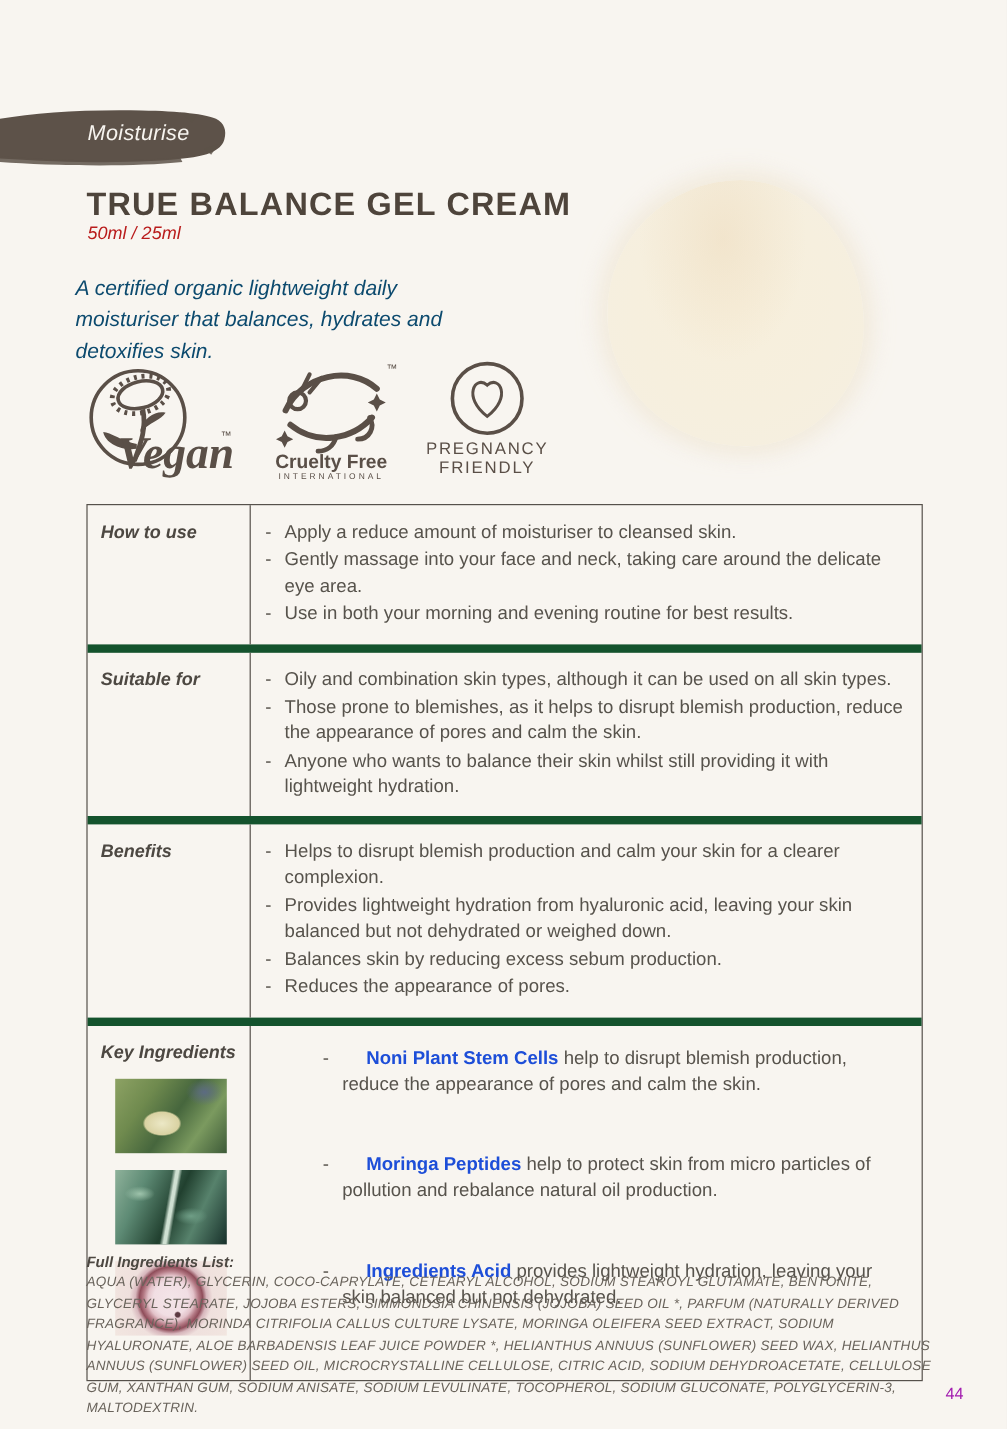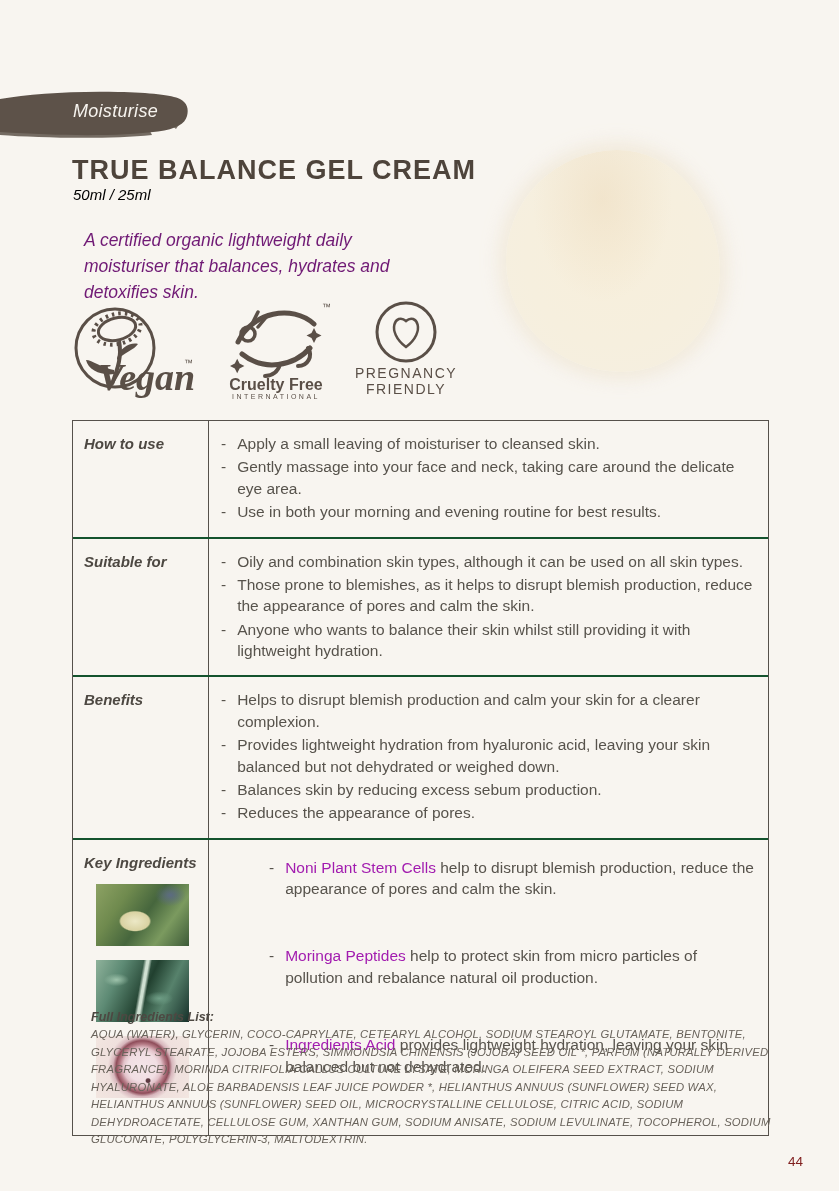--- a/index.html
+++ b/index.html
@@ -24,25 +24,25 @@
     font-style:italic; font-size:18px; color:#f7f4ef; letter-spacing:.3px;
   }
 
   
   .title {
     position:absolute; left:72px; top:155px;
     font-size:27px; font-weight:bold; letter-spacing:1px; color:#4e443b;text-align:center;
   }
   .sizes {
     position:absolute; left:73px; top:186px;
-    font-style:italic; font-size:15px; color:#000000;
+    font-style:italic; font-size:15px; color:#b91c1c;
   }
   .description {
-    position:absolute; left:84px; top:228px; width:352px;
-    font-style:italic; font-size:17.5px; line-height:1.48; color:#701a75;
+    position:absolute; left:63px; top:228px; width:352px;
+    font-style:italic; font-size:17.5px; line-height:1.48; color:#0c4a6e;
   }
 
   
   .badges { position:absolute; left:72px; top:298px; display:flex; align-items:flex-start; gap:22px; }
   .badge svg { display:block; }
 
   
   .swatch {
     position:absolute; left:506px; top:150px; width:214px; height:222px;
     border-radius:52% 48% 46% 54% / 50% 55% 45% 50%;
@@ -51,21 +51,21 @@
       radial-gradient(circle at 50% 48%, #f7efdc 0%, #f6efde 55%, #f5efe1 100%);
     box-shadow:0 0 16px 8px rgba(238,229,209,.6);
   }
 
   
   .info-table {
     position:absolute; left:72px; top:420px; width:697px;
     border:1px solid #56514b;
     font-size:15.5px; line-height:1.38; color:#57534c;
   }
-  .info-row { display:grid; grid-template-columns:136px 1fr; border-bottom:2px solid #14532d; }
+  .info-row { display:grid; grid-template-columns:136px 1fr; border-bottom:7px solid #14532d; }
   .info-row:last-child { border-bottom:none;gap:48px; }
   .row-label-cell { border-right:1px solid #56514b; padding:12px 8px 10px 11px; }
   .row-label { font-style:italic; font-weight:bold; font-size:15px; color:#4d4842; }
   .row-content { padding:12px 14px 12px 12px; }
   .bullet { display:flex; gap:11px; margin-bottom:2px; }
   .bullet::before { content:"-"; flex:0 0 auto; }
   .row-howto    { min-height:97px; }
   .row-suitable { min-height:130px; }
   .row-benefits { min-height:136px; }
   .row-keyingr  { min-height:258px; }
@@ -86,28 +86,28 @@
       linear-gradient(115deg, #8fb29b 0%, #5d8a74 24%, #21402f 52%, #57826c 72%, #17302a 100%);
   }
   .photo-hyaluronic {
     background:
       radial-gradient(circle 3px at 56% 72%, #5d3a42 0%, #5d3a42 60%, rgba(0,0,0,0) 100%),
       radial-gradient(circle at 50% 50%, #f4e5e8 0%, #f1dee3 26%, #e3c3ca 34%, #b57b86 41%, #8f4d5a 47%, #d7b6bc 53%, #efe0dd 62%, #f2e6e0 100%);
   }
   .ki-list { padding-top:17px; }
   .ki-item { display:flex; gap:11px; margin-bottom:46px; }
   .ki-item::before { content:"-"; flex:0 0 auto; }
-  .ki-name { font-weight:normal; color:#a21caf; }
-
-  
-  .full-ingredients { position:absolute; left:72px; top:1010px; width:706px;padding-left:19px; }
+  .ki-name { font-weight:bold; color:#1d4ed8;margin-left:20px; }
+
+  
+  .full-ingredients { position:absolute; left:72px; top:1045px; width:706px; }
   .fi-heading { font-style:italic; font-weight:bold; font-size:12.5px; color:#4d4842; margin-bottom:2px; }
   .fi-text { font-style:italic; font-size:11.3px; line-height:1.55; letter-spacing:.2px; color:#69635b; }
 
-  .page-number { position:absolute; right:36px; bottom:22px; font-size:13.5px; color:#7f1d1d; }
+  .page-number { position:absolute; right:36px; bottom:22px; font-size:13.5px; color:#a21caf; }
 </style>
 </head>
 <body>
 
 <div class="page">
 
   <div class="brush-tag">
     <svg viewBox="0 0 192 50">
       <path fill="#5d5249" d="M0,9 C30,4 70,1 118,2 C150,2.5 172,5 180,9 C187,12.5 189,19 187,26 C185,34 176,39 158,41.5 C120,46.5 60,46 0,42 Z"></path>
       <path fill="#5d5249" opacity=".85" d="M0,40 C40,44 110,45 150,41 l2,4 C110,49.5 40,48 0,45 Z"></path>
@@ -164,21 +164,21 @@
   <div class="swatch"></div>
 
   <div class="info-table">
 
     <div class="info-row row-howto">
       <div class="row-label-cell">
         <span class="row-label">How to use</span>
       </div>
       <div class="row-content">
         <div class="bullet">
-            <span>Apply a small leaving of moisturiser to cleansed skin.</span>
+            <span>Apply a reduce amount of moisturiser to cleansed skin.</span>
           </div>
         <div class="bullet">
             <span>Gently massage into your face and neck, taking care around the delicate eye area.</span>
           </div>
         <div class="bullet">
             <span>Use in both your morning and evening routine for best results.</span>
           </div>
       </div>
     </div>
 

